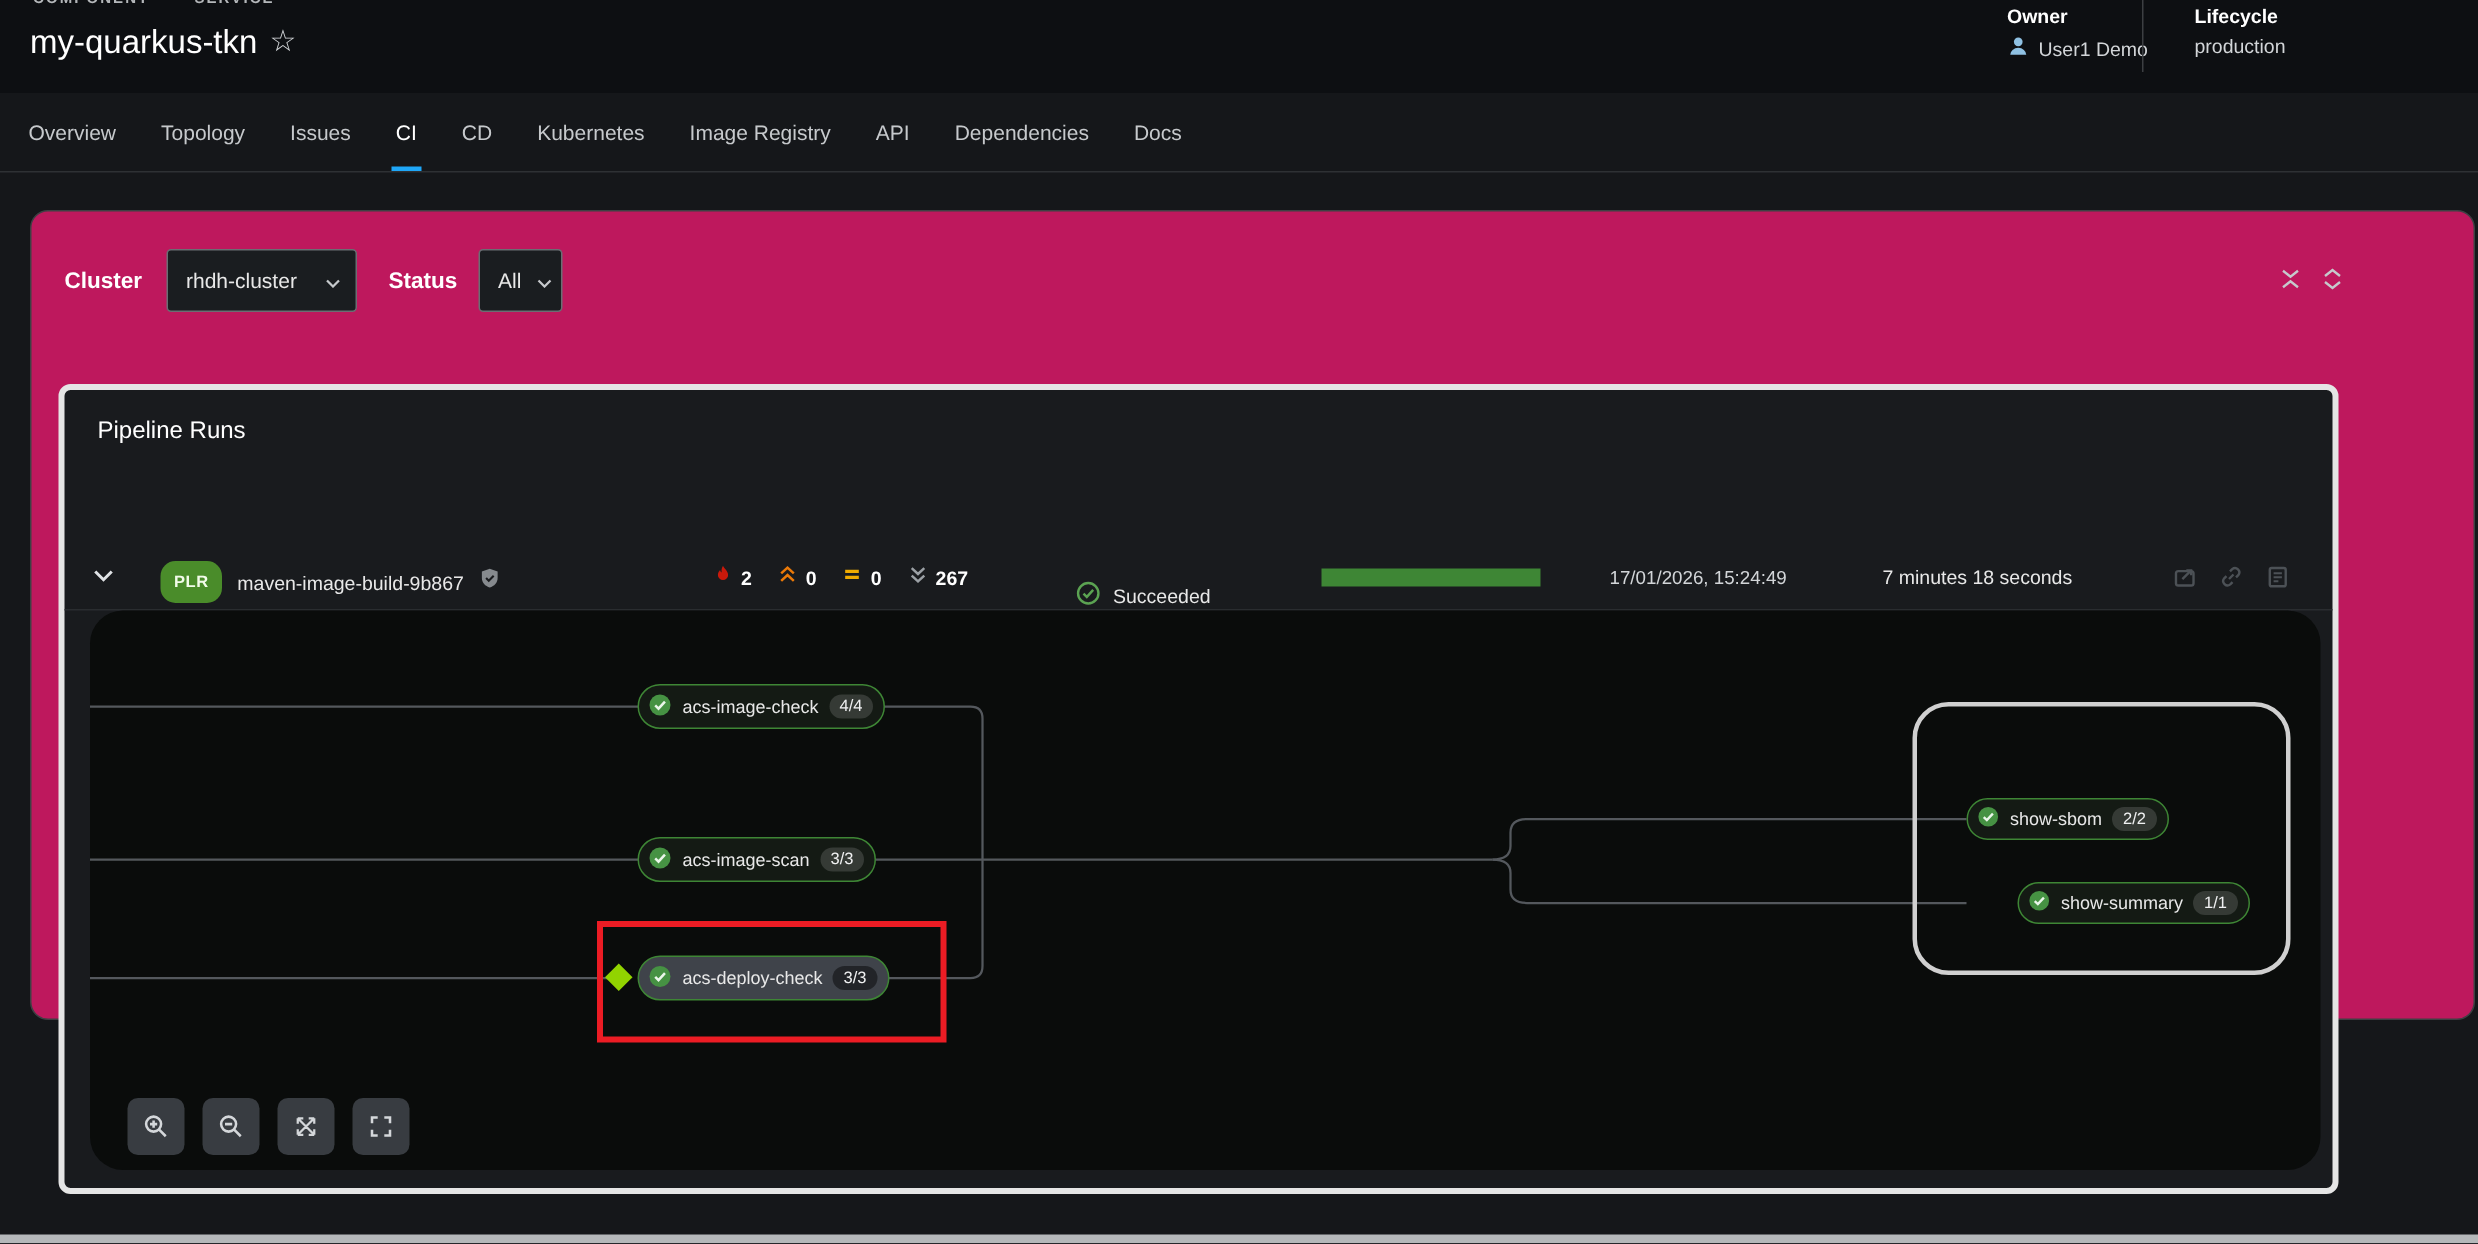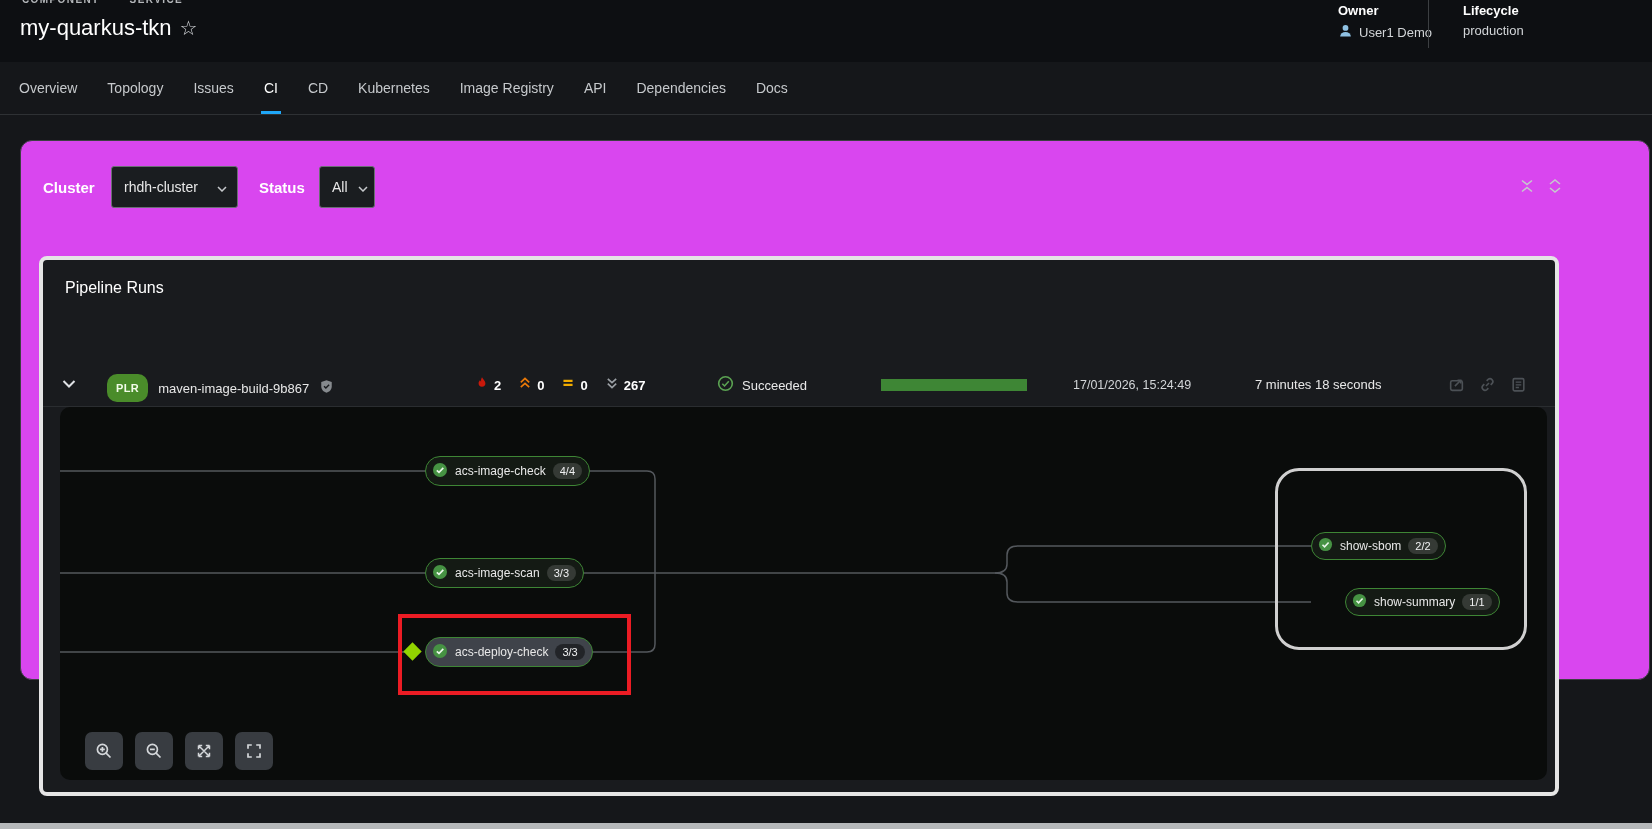--- a/index.html
+++ b/index.html
@@ -20,21 +20,21 @@
   .lifecycle-block { left:1463px; }
   .meta-divider { position:absolute; left:1428px; top:0; width:1px; height:48px; background:#3c3f42; }
 
   
   .tabbar { position:absolute; left:0; top:62px; width:1652px; height:53px; border-bottom:1px solid #2e3134; display:flex; align-items:stretch; padding-left:4px; background:#15171a; }
   .tab { padding:0 15px; display:flex; align-items:center; font-size:14px; color:#c6c9cc; position:relative; cursor:pointer; white-space:nowrap; }
   .tab.active { color:#ffffff; }
   .tab.active::after { content:""; position:absolute; left:12px; right:12px; bottom:0; height:3px; background:#1fa7f8; }
 
   
-  .panel { position:absolute; left:20px; top:140px; width:1630px; height:540px; background:#d946ef; border:1px solid #3d4043; border-radius:12px; }
+  .panel { position:absolute; left:20px; top:140px; width:1630px; height:540px; background:#be185d; border:1px solid #3d4043; border-radius:12px; }
   .filter-label { position:absolute; top:38px; font-size:15px; font-weight:bold; color:#ffffff; }
   .dropdown { position:absolute; top:25px; height:42px; border:1px solid #6a6e73; border-radius:3px; background:#1a1d20; display:flex; align-items:center; justify-content:space-between; padding:0 10px 0 12px; font-size:14px; color:#e8e8e8; cursor:pointer; gap:10px; }
   .panel-icon-btn { position:absolute; top:36px; width:20px; height:20px; background:none; border:none; cursor:pointer; padding:0; }
 
   
   .card { position:absolute; left:18px; top:115px; width:1520px; height:540px; background:#191b1e; border:4px solid #e5e5e5; border-radius:8px; }
   .card-title { position:absolute; left:22px; top:19px; font-size:16px; color:#ffffff; }
   .search-box { position:absolute; left:1258px; top:13px; width:246px; height:34px; border-bottom:1px solid #6a6e73; display:flex; align-items:center; gap:9px; padding:0 4px; }
   .search-input { flex:1; background:transparent; border:none; outline:none; color:#e8e8e8; font-size:14px; font-family:"Liberation Sans",sans-serif; min-width:0; }
   .search-input::placeholder { color:#8a8d90; }
@@ -43,29 +43,29 @@
   .thead { position:absolute; left:0; top:65px; width:100%; height:38px; border-top:1px solid #34373a; border-bottom:1px solid #34373a; }
   .th { position:absolute; top:12px; font-size:12px; font-weight:bold; color:#ededee; letter-spacing:0.2px; }
   .trow { position:absolute; left:0; top:103px; width:100%; height:44px; border-bottom:1px solid #2a2d30; }
   .expand-btn { position:absolute; left:16px; top:12px; background:none; border:none; cursor:pointer; padding:2px; }
   .name-cell { position:absolute; left:64px; top:11px; display:flex; align-items:center; gap:10px; }
   .plr-badge { background:#4a8c2a; color:#f2fbe9; font-size:11px; font-weight:bold; border-radius:10px; padding:8px 9px; letter-spacing:0.4px; }
   .run-name { font-size:13px; color:#e8e8e8; }
   .vuln-cell { position:absolute; left:432px; top:13px; display:flex; align-items:center; gap:17px; }
   .sev { display:flex; align-items:center; gap:5px; }
   .sev b { font-size:13px; color:#ffffff; }
-  .status-cell { position:absolute; left:674px; top:12px; display:flex; align-items:center; gap:8px; font-size:13px; color:#e8e8e8; }
+  .status-cell { position:absolute; left:674px; top:24px; display:flex; align-items:center; gap:8px; font-size:13px; color:#e8e8e8; }
   .taskbar { position:absolute; left:838px; top:16px; width:146px; height:12px; background:#3e8635; }
   .started-cell { position:absolute; left:1030px; top:15px; font-size:12.5px; color:#d2d5d8; }
   .duration-cell { position:absolute; left:1212px; top:14px; font-size:13px; color:#e8e8e8; }
   .actions-cell { position:absolute; left:1405px; top:13px; display:flex; align-items:center; gap:14px; }
   .action-btn { background:none; border:none; padding:0; cursor:default; opacity:0.85; }
 
   
-  .viz { position:absolute; left:17px; top:147px; width:1487px; height:373px; background:#0a0c0b; border-radius:10px; overflow:hidden; }
+  .viz { position:absolute; left:17px; top:147px; width:1487px; height:373px; background:#0a0c0b; border-radius:22px; overflow:hidden; }
   .edges { position:absolute; left:0; top:0; }
   .node { position:absolute; display:flex; align-items:center; gap:7px; height:30px; padding:0 7px 0 6px; border:1px solid #3e8635; border-radius:16px; background:#141a14; font-size:12px; color:#e8e8e8; cursor:pointer; white-space:nowrap; z-index:2; }
   .node .nstat { background:rgba(255,255,255,0.14); border-radius:9px; padding:2px 7px; font-size:11px; color:#f0f1f2; }
   .node.small { height:28px; }
   .node.selected { background:#3f434a; }
   .node.selected .nstat { background:rgba(0,0,0,0.45); }
   .diamond { position:absolute; left:346px; top:238px; width:13px; height:13px; background:#92d400; transform:rotate(45deg); z-index:2; }
   .group-box { position:absolute; left:1215px; top:61px; width:252px; height:182px; border:3px solid #d0d0d0; border-radius:24px; z-index:1; }
   .annotation { position:absolute; left:338px; top:207px; width:233px; height:81px; border:4px solid #ec1c24; z-index:6; pointer-events:none; }
   .zoombar { position:absolute; left:25px; top:325px; display:flex; gap:12px; z-index:3; }

